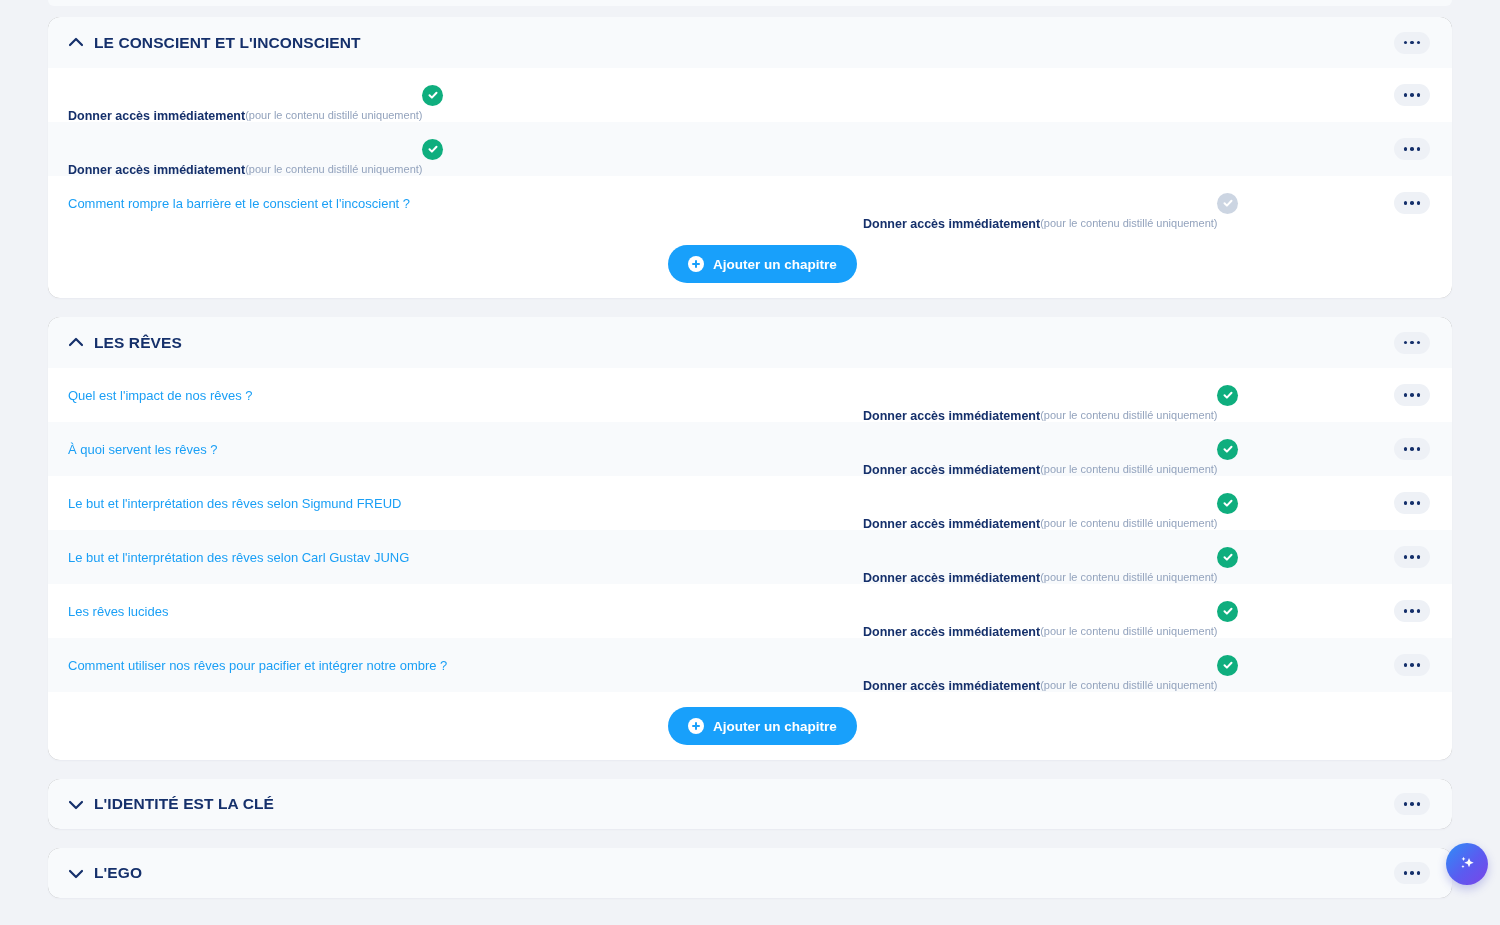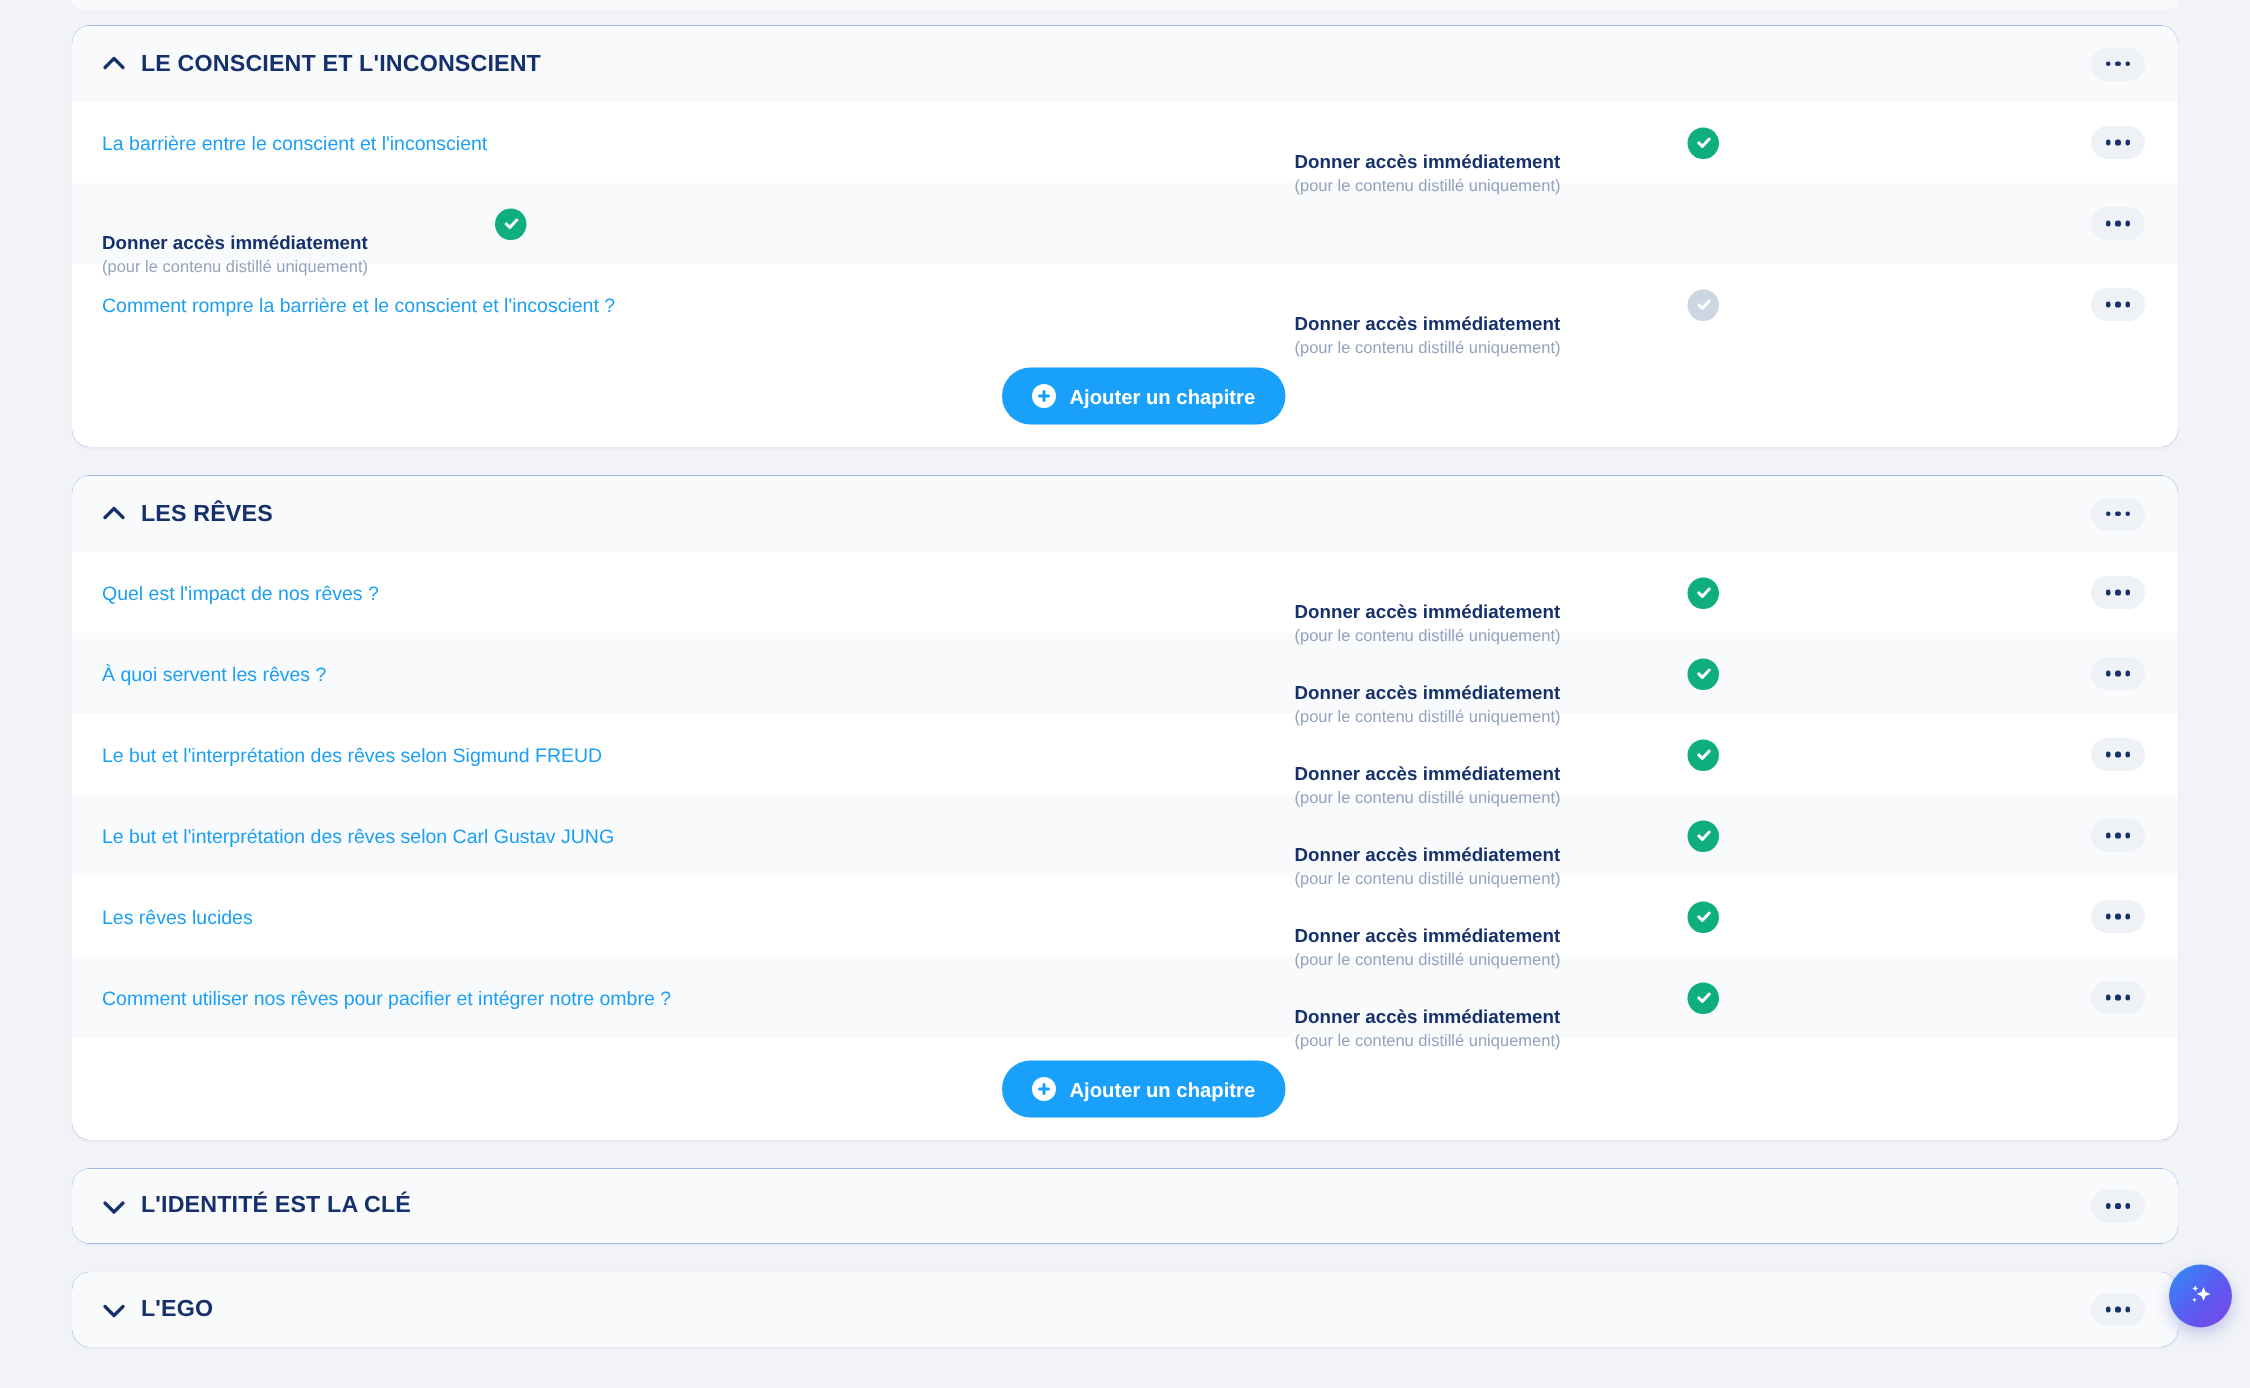--- a/index.html
+++ b/index.html
@@ -22,21 +22,21 @@
 
   
   .card-stub {
     height: 6px;
     background: #f8fafc;
     border-radius: 0 0 12px 12px;
     margin-bottom: 11px;
   }
 
   .card {
-    background: #1d4ed8;
+    background: #a3a3a3;
     border-radius: 12px;
     overflow: hidden;
     margin-bottom: 19px;
     box-shadow: 0 1px 2px rgba(16,32,64,0.04);
   }
 
   
   .section-header {
     display: flex;
     align-items: center;
@@ -100,21 +100,20 @@
     flex: 0 0 795px;
     white-space: nowrap;
     overflow: hidden;
     text-overflow: ellipsis;
     cursor: pointer;
   }
 
   .row-access {
     flex: 0 0 262px;
     display: flex;
-    flex-direction: column;
     justify-content: center;
     line-height: 1.35;
     margin-top: 42px;
   }
   .access-main {
     font-size: 12.5px;
     font-weight: bold;
     color: #15306b;
     white-space: nowrap;
   }
@@ -227,21 +226,20 @@
           </span>
           <div class="section-title">LE CONSCIENT ET L'INCONSCIENT</div>
           <button class="more-btn">
             <span class="dot"></span>
             <span class="dot"></span>
             <span class="dot"></span>
           </button>
         </div>
         <div class="rows">
           <div class="row">
-            <a class="row-title">La barrière entre le conscient et l'inconscient</a>
             <div class="row-access">
               <div class="access-main">Donner accès immédiatement</div>
               <div class="access-sub">(pour le contenu distillé uniquement)</div>
             </div>
             <div class="row-status">
               <span class="check">
                 <svg width="12" height="12" viewBox="0 0 12 12" fill="none" stroke="#ffffff" stroke-width="2" stroke-linecap="round" stroke-linejoin="round">
                   <path d="M2.5 6.3 L4.9 8.6 L9.5 3.7"></path>
                 </svg>
               </span>

